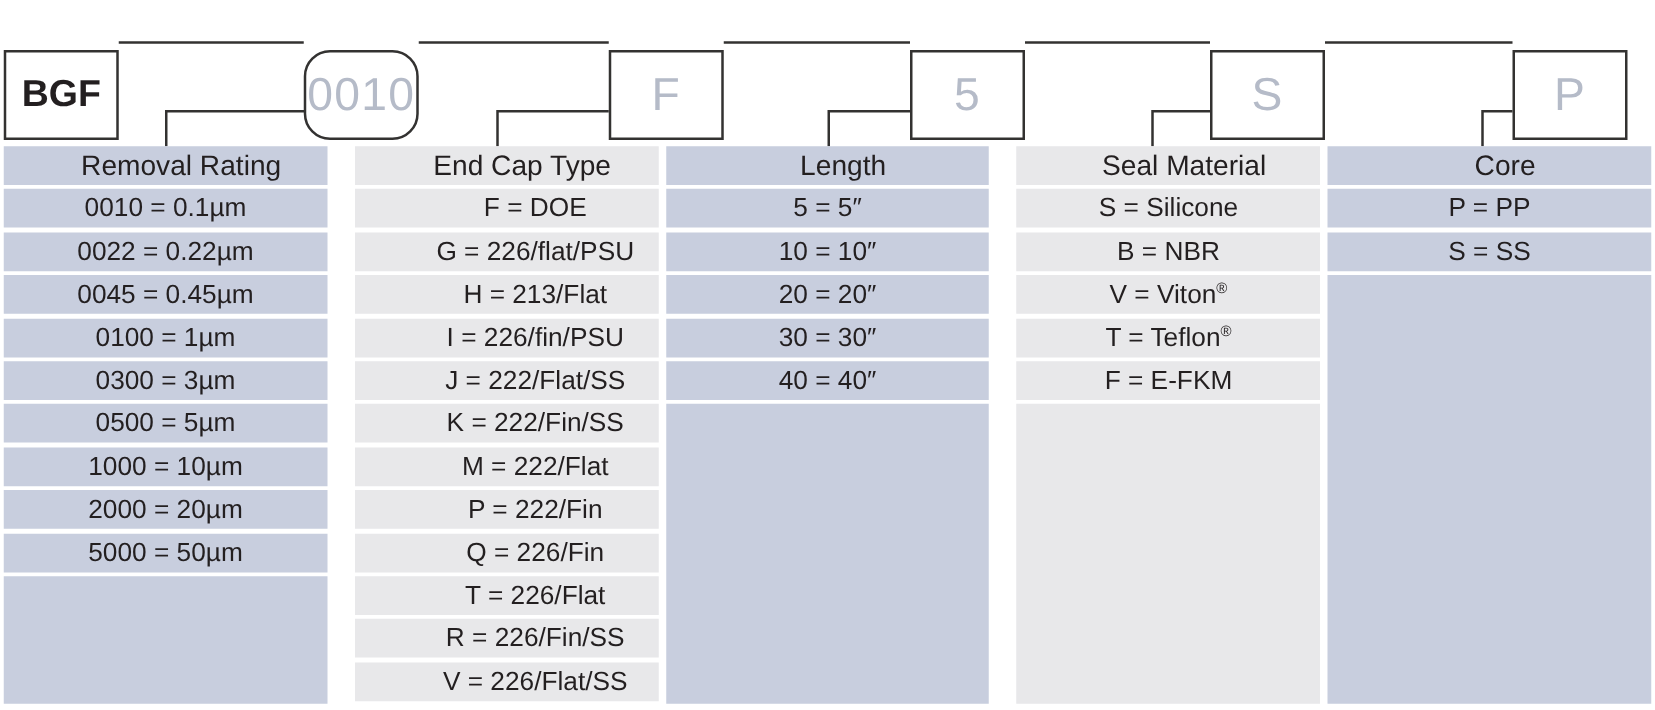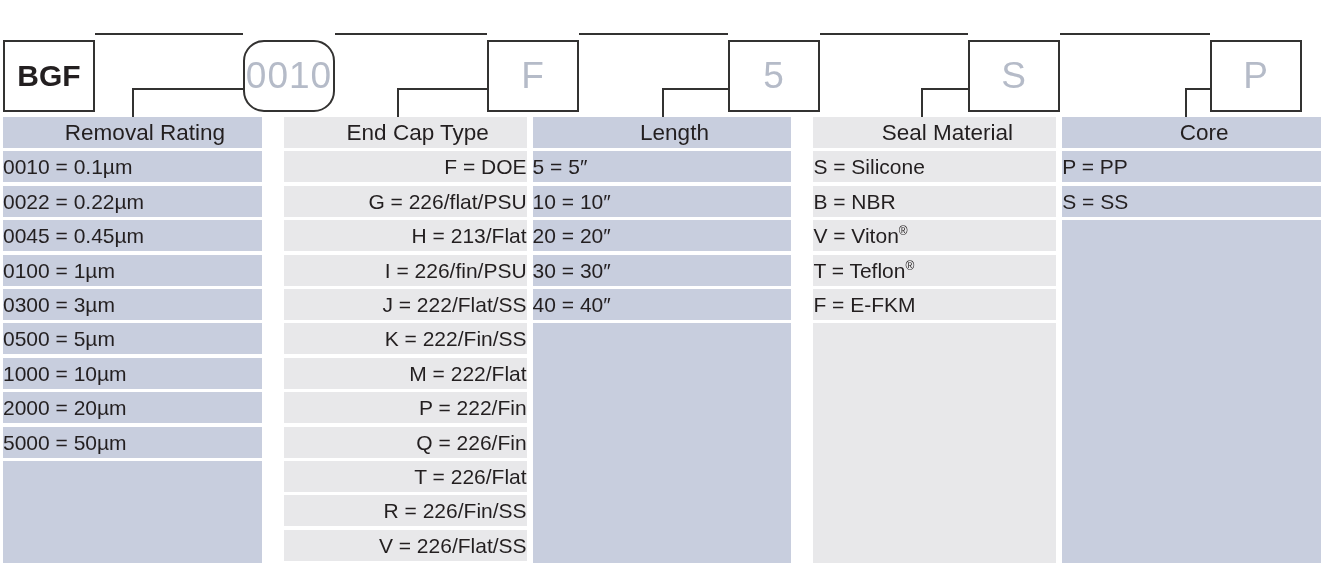--- a/index.html
+++ b/index.html
@@ -43,27 +43,27 @@
     flex:1 1 0;
     display:flex;flex-direction:column;gap:3.4px;
     min-width:0;
   }
   .hdr{
     flex:0 0 31px;height:31px;line-height:31px;
     text-align:center;font-size:22.5px;padding-left:25px;
   }
   .cell{
     flex:0 0 31px;height:31px;line-height:32px;
-    text-align:left;font-size:21px;
+    text-align:center;font-size:21px;
     white-space:nowrap;
   }
   .filler{flex:1 1 auto;}
   .tone-blue .hdr,.tone-blue .cell,.tone-blue .filler{background:var(--col-blue,#c8cede);}
   .tone-grey .hdr,.tone-grey .cell,.tone-grey .filler{background:var(--col-grey,#e8e8ea);margin-left:16px;}
-  .align-left .cell{text-align:right;padding-left:46px;box-sizing:border-box;}
+  .align-left .cell{text-align:center;padding-left:46px;box-sizing:border-box;}
   .cell sup{font-size:12px;line-height:0;}
 </style>
 </head>
 <body>
 
 <div class="stage" style="--col-blue: #c8cede; --col-grey: #e8e8ea; --code-grey: #b5bbc8; --ink: #231f20; --line: #333231;">
 
   <svg class="connectors" width="1324" height="118" viewBox="0 0 1324 118">
     <g stroke="#333231" stroke-width="2" fill="none">
 

